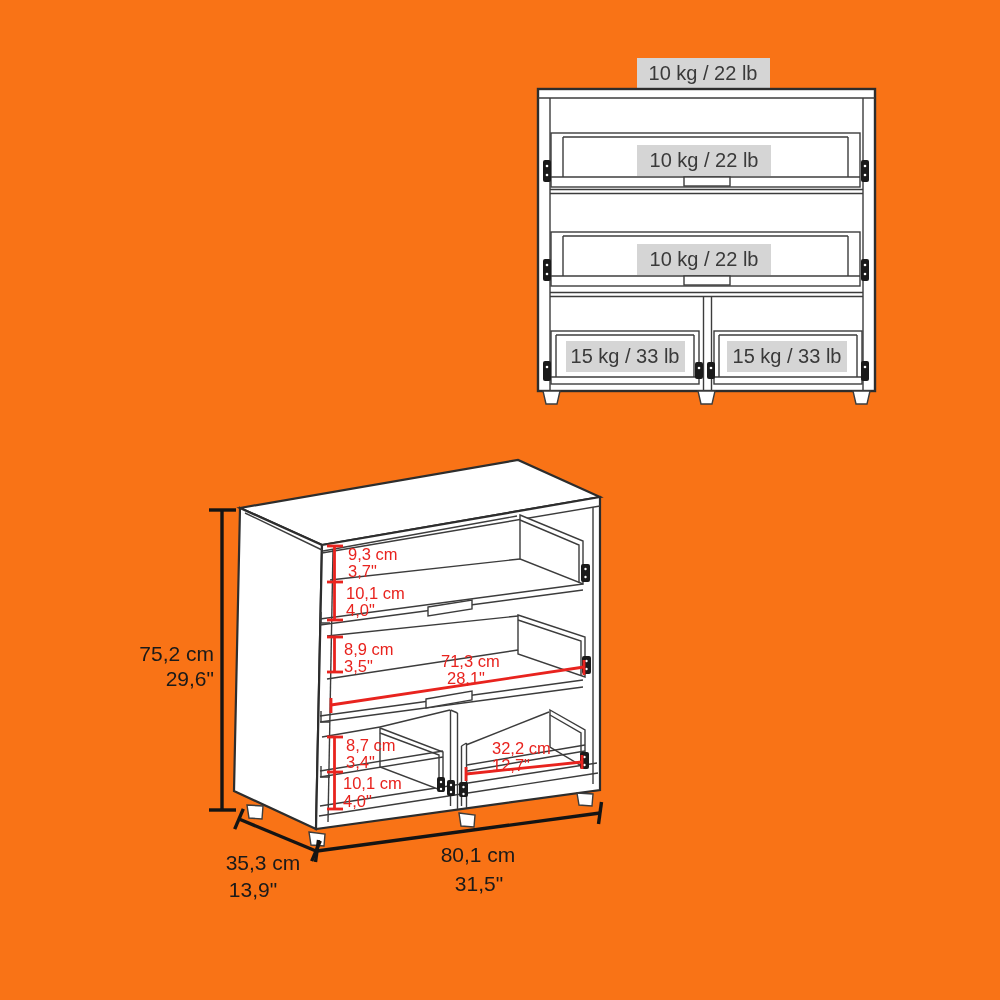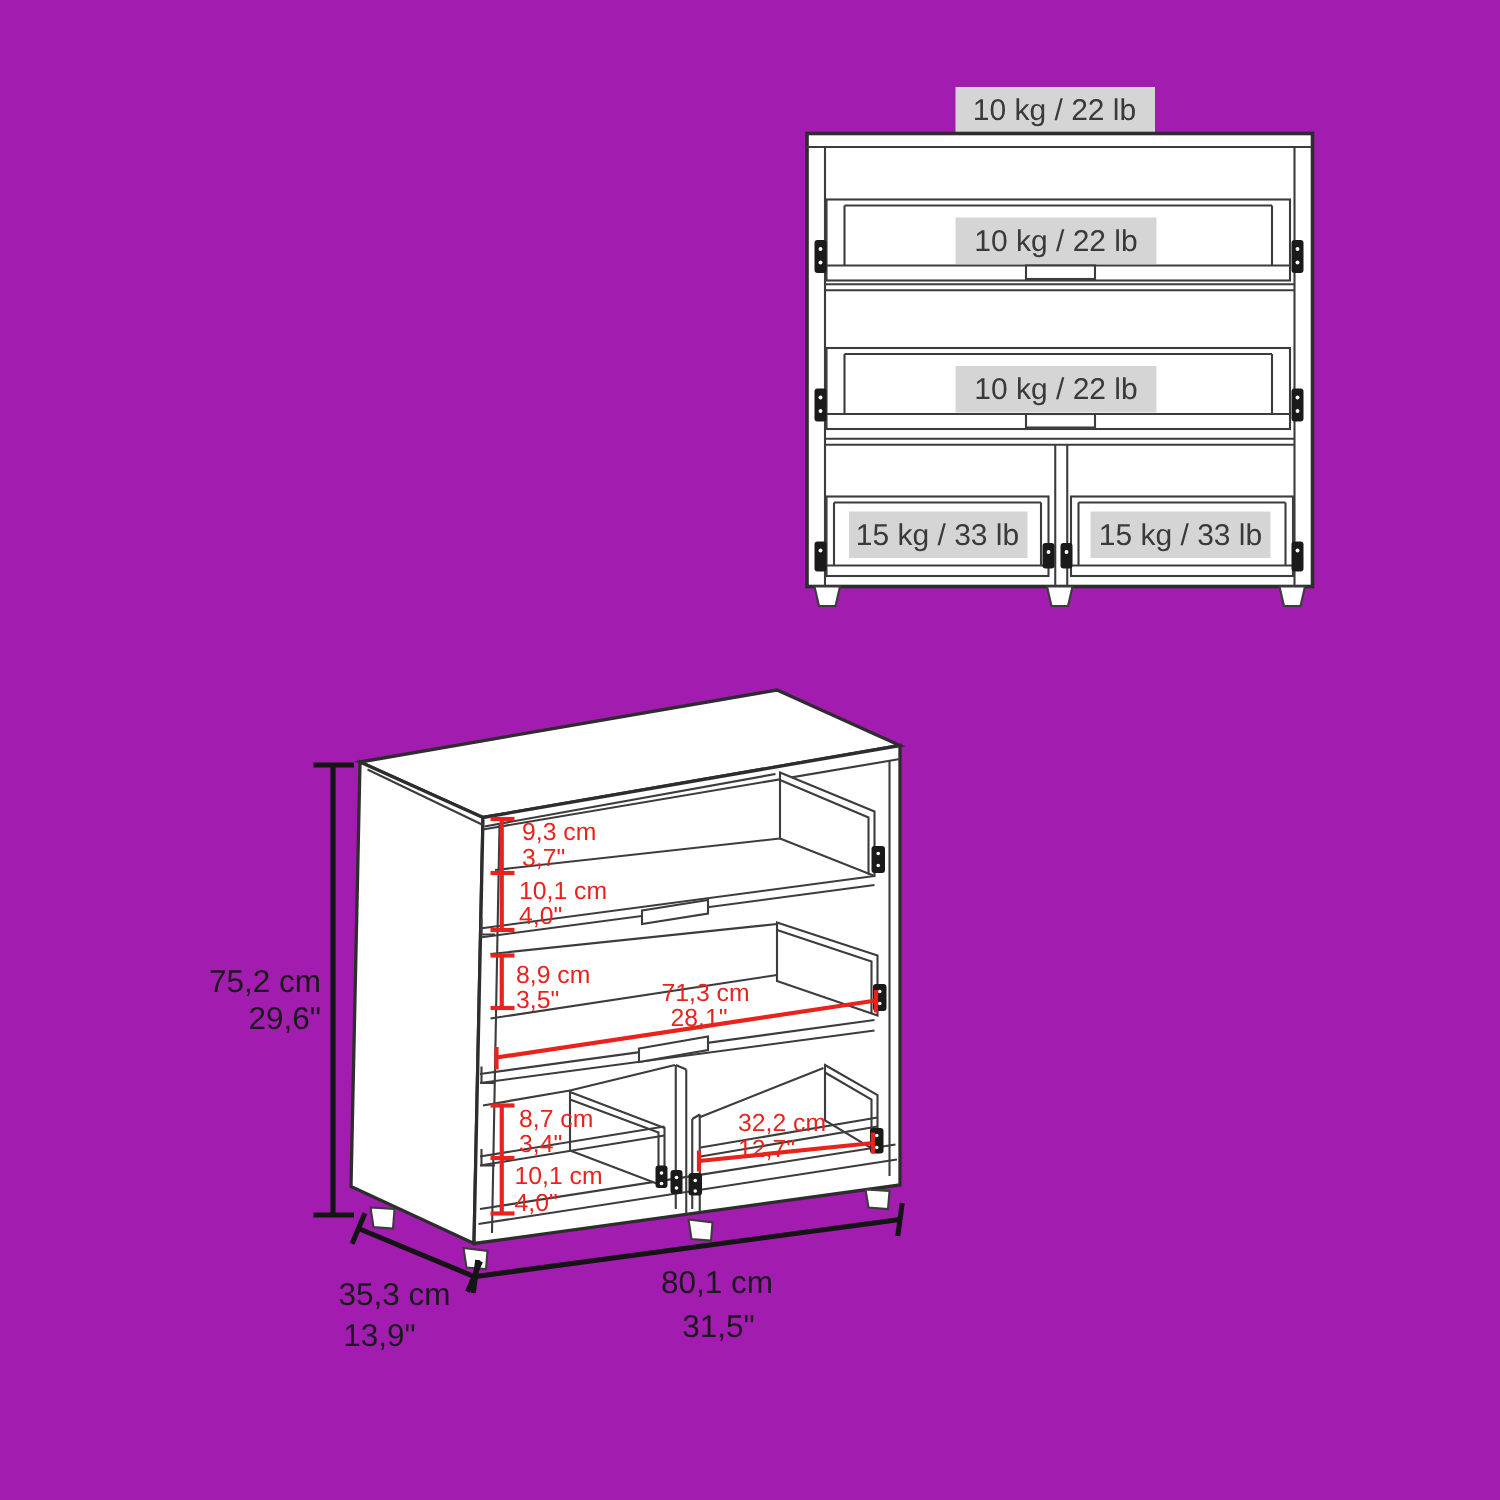--- a/index.html
+++ b/index.html
@@ -1,16 +1,16 @@
 <!DOCTYPE html>
 <html><head>
 <meta charset="utf-8">
 <style>
   html,body{margin:0;padding:0;background:#ffffff;}
-  #stage{position:relative;width:1000px;height:1000px;background:#a21caf;overflow:hidden;
+  #stage{position:relative;width:1000px;height:1000px;background:#f97316;overflow:hidden;
          font-family:"Liberation Sans",sans-serif;}
   svg{position:absolute;left:0;top:0;}
   text{font-family:"Liberation Sans",sans-serif;}
   .cap-label{font-size:20px;fill:#3a3a3a;}
   .dim-red{font-size:16.5px;fill:#e8231e;}
   .dim-blk{font-size:21px;fill:#1a1a1a;}
   .ln{stroke:#3c3c3c;stroke-width:1.4;fill:none;}
   .ln2{stroke:#2d2d2d;stroke-width:2.2;fill:none;}
   .wfill{fill:#ffffff;}
   .red{stroke:#e8231e;stroke-width:2.8;fill:none;}

